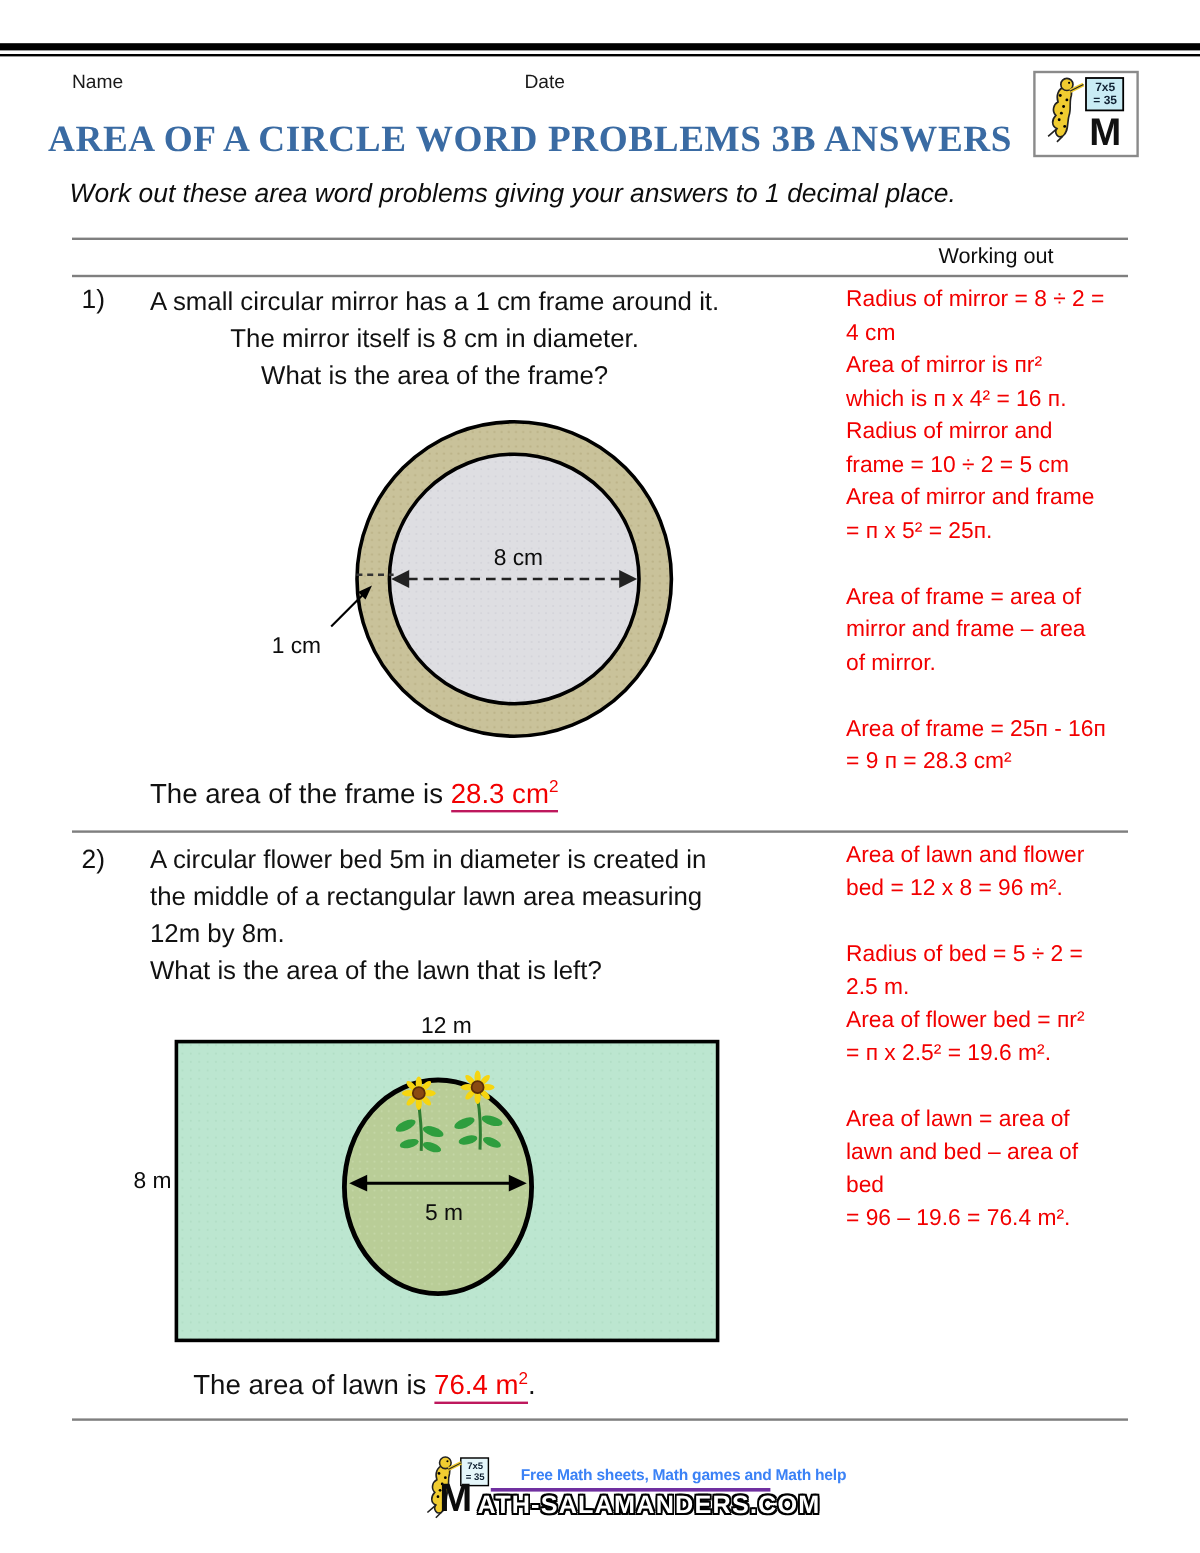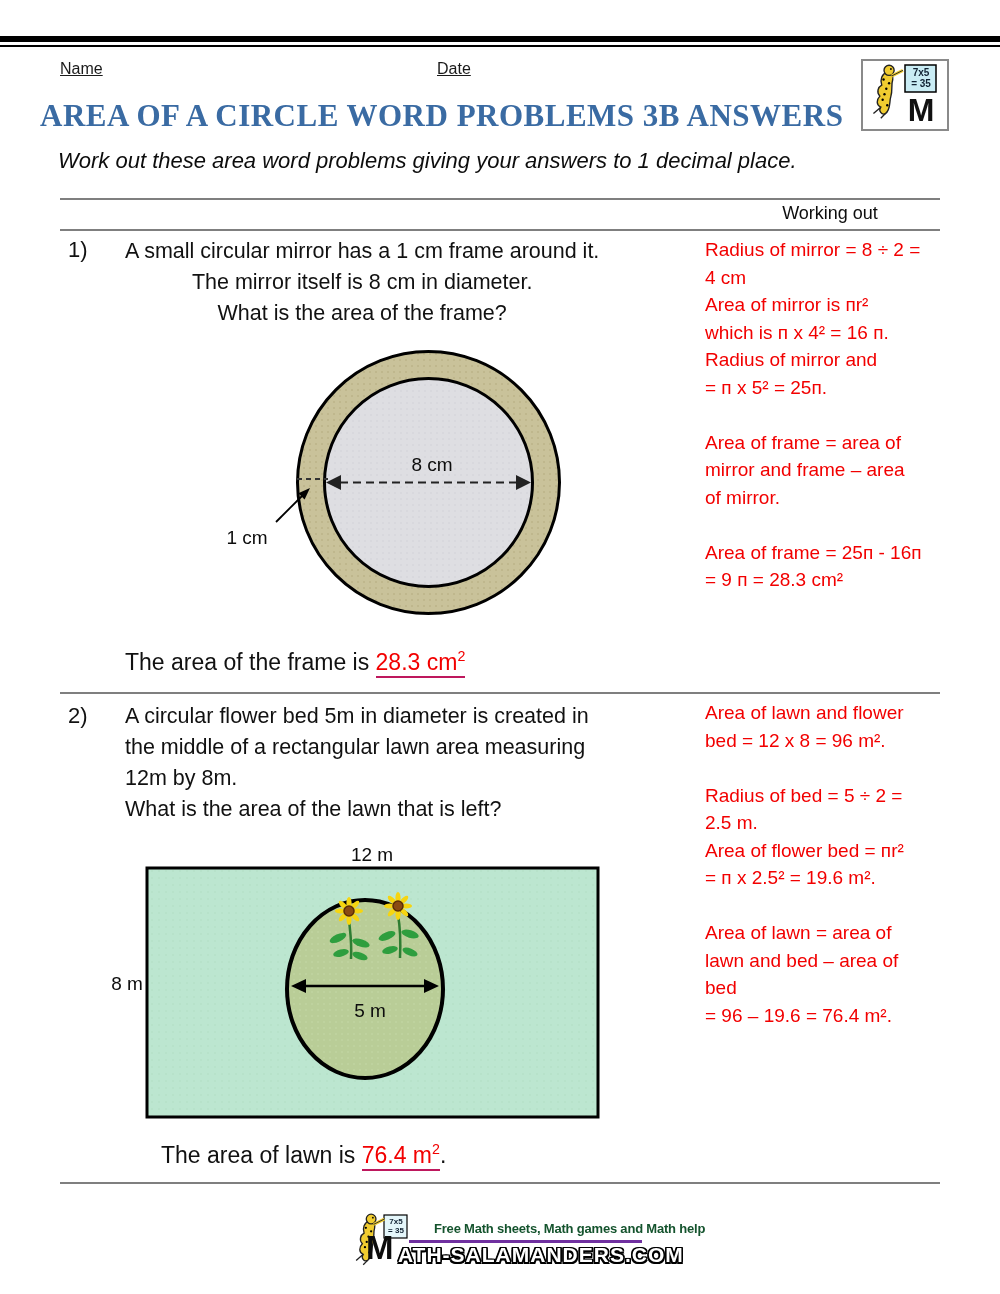--- a/index.html
+++ b/index.html
@@ -1,37 +1,37 @@
 <!DOCTYPE html>
 <html><head>
 <meta charset="utf-8">
 <style>
   html,body{margin:0;padding:0;background:#fff;}
   .page{position:relative;width:1000px;height:1294px;background:#ffffff;overflow:hidden;
         font-family:"Liberation Sans",sans-serif;color:#111;}
   .abs{position:absolute;}
   .topbar-thick{left:0;top:36px;width:1000px;height:6px;background:#000;}
   .topbar-thin{left:0;top:45px;width:1000px;height:2px;background:#000;}
-  .meta-label{top:60px;font-size:16px;color:#1a1a1a;text-decoration:underline;}
+  .meta-label{top:60px;font-size:16px;color:#1a1a1a;}
   .logo-box{left:861px;top:59px;width:84px;height:68px;border:2px solid #8a8a8a;background:#fff;}
   .page-title{left:40px;top:98px;width:800px;font-family:"Liberation Serif",serif;
               font-size:31px;font-weight:600;letter-spacing:0.5px;color:#3a6ba3;white-space:nowrap;}
   .subtitle{left:58px;top:148px;width:880px;font-size:22px;font-style:italic;color:#0d0d0d;}
   .rule{height:2px;background:#7f7f7f;}
   .working-head{left:715px;top:203px;width:230px;text-align:center;font-size:18px;color:#0d0d0d;}
   .qnum{font-size:22px;}
   .qlines div{font-size:21.5px;line-height:31px;white-space:nowrap;}
   .workcol div{font-size:19px;line-height:27.5px;min-height:27.5px;color:#f20000;white-space:nowrap;}
   .answer{font-size:23px;white-space:nowrap;}
   .answer .red{color:#f20000;border-bottom:2px solid #be185d;padding-bottom:1px;}
   .answer sup,.red sup{font-size:62%;}
   svg text{font-family:"Liberation Sans",sans-serif;}
   .diag-label{font-size:19px;fill:#0d0d0d;}
   .board-txt{font-weight:bold;fill:#123;}
-  .footer-tagline{left:410px;top:1221px;font-size:13px;font-weight:bold;letter-spacing:-0.2px;color:#14532d;padding-left:24px;}
+  .footer-tagline{left:410px;top:1221px;font-size:13px;font-weight:bold;letter-spacing:-0.2px;color:#3b82f6;padding-left:24px;}
   .footer-rule{left:409px;top:1240px;width:233px;height:3px;background:#7030a0;}
   .footer-m{left:366px;top:1229px;font-size:33px;font-weight:800;color:#0c0c0c;}
   .footer-wordmark{left:398px;top:1243px;font-size:21px;font-weight:800;letter-spacing:1px;
       color:#fff;white-space:nowrap;
       text-shadow:-1.5px -1.5px 0 #000,1.5px -1.5px 0 #000,-1.5px 1.5px 0 #000,1.5px 1.5px 0 #000,0 1.5px 0 #000,0 -1.5px 0 #000,1.5px 0 0 #000,-1.5px 0 0 #000;}
   .logo-m{font-weight:bold;}
 </style>
 </head>
 <body>
 
@@ -85,20 +85,22 @@
     <div>The mirror itself is 8 cm in diameter.</div>
     <div>What is the area of the frame?</div>
   </div>
 
   <div class="abs workcol" style="left:705px;top:236px;width:245px;">
     <div>Radius of mirror = 8 ÷ 2 =</div>
     <div>4 cm</div>
     <div>Area of mirror is пr²</div>
     <div>which is п x 4² = 16 п.</div>
     <div>Radius of mirror and</div>
+    <div>frame = 10 ÷ 2 = 5 cm</div>
+    <div>Area of mirror and frame</div>
     <div>= п x 5² = 25п.</div>
     <div></div>
     <div>Area of frame = area of</div>
     <div>mirror and frame – area</div>
     <div>of mirror.</div>
     <div></div>
     <div>Area of frame = 25п - 16п</div>
     <div>= 9 п = 28.3 cm²</div>
   </div>
 

